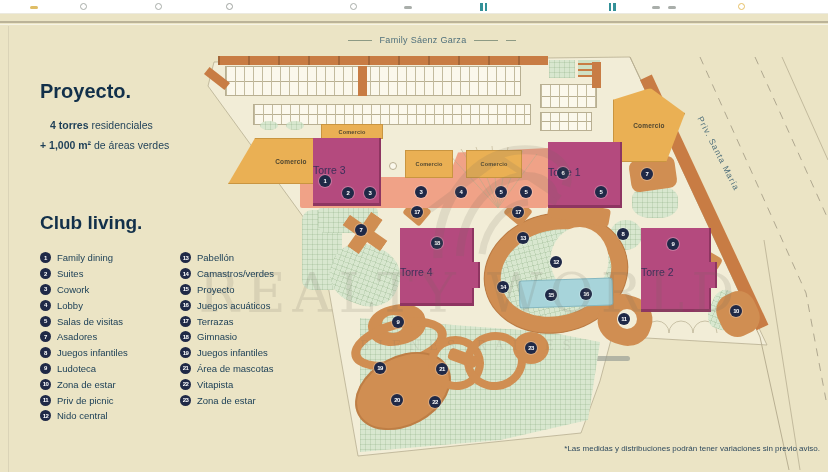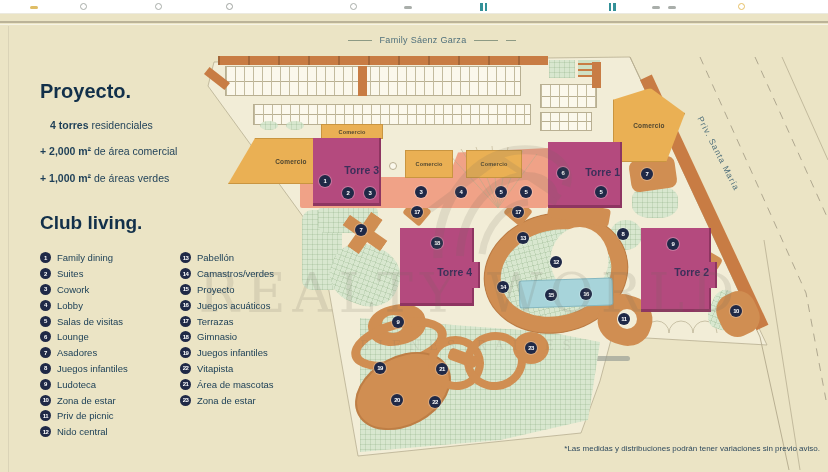--- a/index.html
+++ b/index.html
@@ -63,22 +63,22 @@
 
   
   .comm { position:absolute; background:var(--yellow,#eab054);
           border:1px solid rgba(140,100,30,.35); z-index:5;
           display:flex; align-items:center; justify-content:center; }
   .comm span { color:#4f4630; font-weight:bold; letter-spacing:.2px; }
 
   .tower { position:absolute; background:var(--magenta,#b44a7e);
            border-right:2px solid #8e3561; border-bottom:3px solid #8e3561;
            z-index:5; }
-  .tower-label { position:absolute; width:100%; text-align:right;
-                 color:#3d2f5a; font-weight:bold; font-size:10.5px; }
+  .tower-label { position:absolute; width:100%; text-align:left;
+                 color:#3d2f5a; font-weight:normal; font-size:10.5px; }
   .notch { position:absolute; right:-8px; width:8px; height:26px; top:34px;
            background:var(--magenta,#b44a7e); border-right:2px solid #8e3561; }
 
   .marker { position:absolute; width:12px; height:12px; border-radius:50%;
             background:var(--navy,#1f2947); color:#fff; font-size:6px;
             font-weight:bold; display:flex; align-items:center;
             justify-content:center; letter-spacing:-.5px; z-index:7;
             box-shadow:0 0 0 1px rgba(255,255,255,.25); }
 
   
@@ -89,21 +89,21 @@
   .street-right { left:700px; top:112px; transform:rotate(63deg);
                   transform-origin:left center; color:#50707b; font-size:8.5px;
                   letter-spacing:1px; z-index:6; white-space:nowrap; }
   .disclaimer { left:556px; top:444px; width:264px; text-align:right;
                 font-size:8px; line-height:1.3; color:#2f4a5e; z-index:9; }
 
   
   .panel { position:absolute; z-index:9; color:#1c3e57; }
   #project { left:40px; top:80px; width:230px; }
   .panel h1 { font-size:20px; font-weight:bold; color:#12304a; margin-bottom:12px; }
-  .p-line { font-size:10.5px; line-height:1.95; white-space:nowrap;margin-top:6px; }
+  .p-line { font-size:10.5px; line-height:1.95; white-space:nowrap; }
   .p-line .b { font-weight:bold; }
   .p-line.indent { padding-left:10px; }
   #legend { left:40px; top:212px; }
   #legend h2 { font-size:19px; font-weight:bold; color:#12304a; margin-bottom:16px; }
   .legend-cols { display:flex; gap:8px; }
   .legend-col { width:132px; }
   .legend-col.wide { width:142px; }
   .leg-row { display:flex; align-items:center; gap:6px; height:15.8px; }
   .leg-num { flex:0 0 auto; width:11px; height:11px; border-radius:50%;
              background:var(--navy,#1f2947); color:#fff; font-size:6px;
@@ -292,21 +292,20 @@
     <text x="470" y="312" text-anchor="middle" font-family="DejaVu Serif, serif" font-size="54" letter-spacing="7" fill="#6f6a5c" opacity=".15">REALTY WORLD</text>
     <text x="470" y="350" text-anchor="middle" font-family="DejaVu Serif, serif" font-size="12" letter-spacing="9" fill="#6f6a5c" opacity=".13">BIENES RAÍCES</text>
   </svg>
 
   <div class="abs disclaimer">*Las medidas y distribuciones podrán tener variaciones sin previo aviso.</div>
 
   <div class="panel" id="project">
     <h1>Proyecto.</h1>
     <div id="project-lines">
         <div class="p-line indent"><span class="b">4 torres</span><span> residenciales</span></div>
-        <div class="p-line"><span class="b">+ 2,000 m²</span><span> de área comercial</span></div>
         <div class="p-line"><span class="b">+ 1,000 m²</span><span> de áreas verdes</span></div>
       </div>
   </div>
   <div class="panel" id="legend">
     <h2>Club living.</h2>
     <div class="legend-cols">
       <div class="legend-col" id="legend-col1">
           <div class="leg-row">
             <span class="leg-num">1</span>
             <span class="leg-label">Family dining</span>
@@ -321,24 +320,20 @@
           </div>
           <div class="leg-row">
             <span class="leg-num">4</span>
             <span class="leg-label">Lobby</span>
           </div>
           <div class="leg-row">
             <span class="leg-num">5</span>
             <span class="leg-label">Salas de visitas</span>
           </div>
           <div class="leg-row">
-            <span class="leg-num">6</span>
-            <span class="leg-label">Lounge</span>
-          </div>
-          <div class="leg-row">
             <span class="leg-num">7</span>
             <span class="leg-label">Asadores</span>
           </div>
           <div class="leg-row">
             <span class="leg-num">8</span>
             <span class="leg-label">Juegos infantiles</span>
           </div>
           <div class="leg-row">
             <span class="leg-num">9</span>
             <span class="leg-label">Ludoteca</span>
@@ -379,26 +374,26 @@
           </div>
           <div class="leg-row">
             <span class="leg-num">18</span>
             <span class="leg-label">Gimnasio</span>
           </div>
           <div class="leg-row">
             <span class="leg-num">19</span>
             <span class="leg-label">Juegos infantiles</span>
           </div>
           <div class="leg-row">
+            <span class="leg-num">21</span>
+            <span class="leg-label">Área de mascotas</span>
+          </div>
+          <div class="leg-row">
             <span class="leg-num">22</span>
             <span class="leg-label">Vitapista</span>
-          </div>
-          <div class="leg-row">
-            <span class="leg-num">21</span>
-            <span class="leg-label">Área de mascotas</span>
           </div>
           <div class="leg-row">
             <span class="leg-num">23</span>
             <span class="leg-label">Zona de estar</span>
           </div>
         </div>
     </div>
   </div>
 
 </div>

